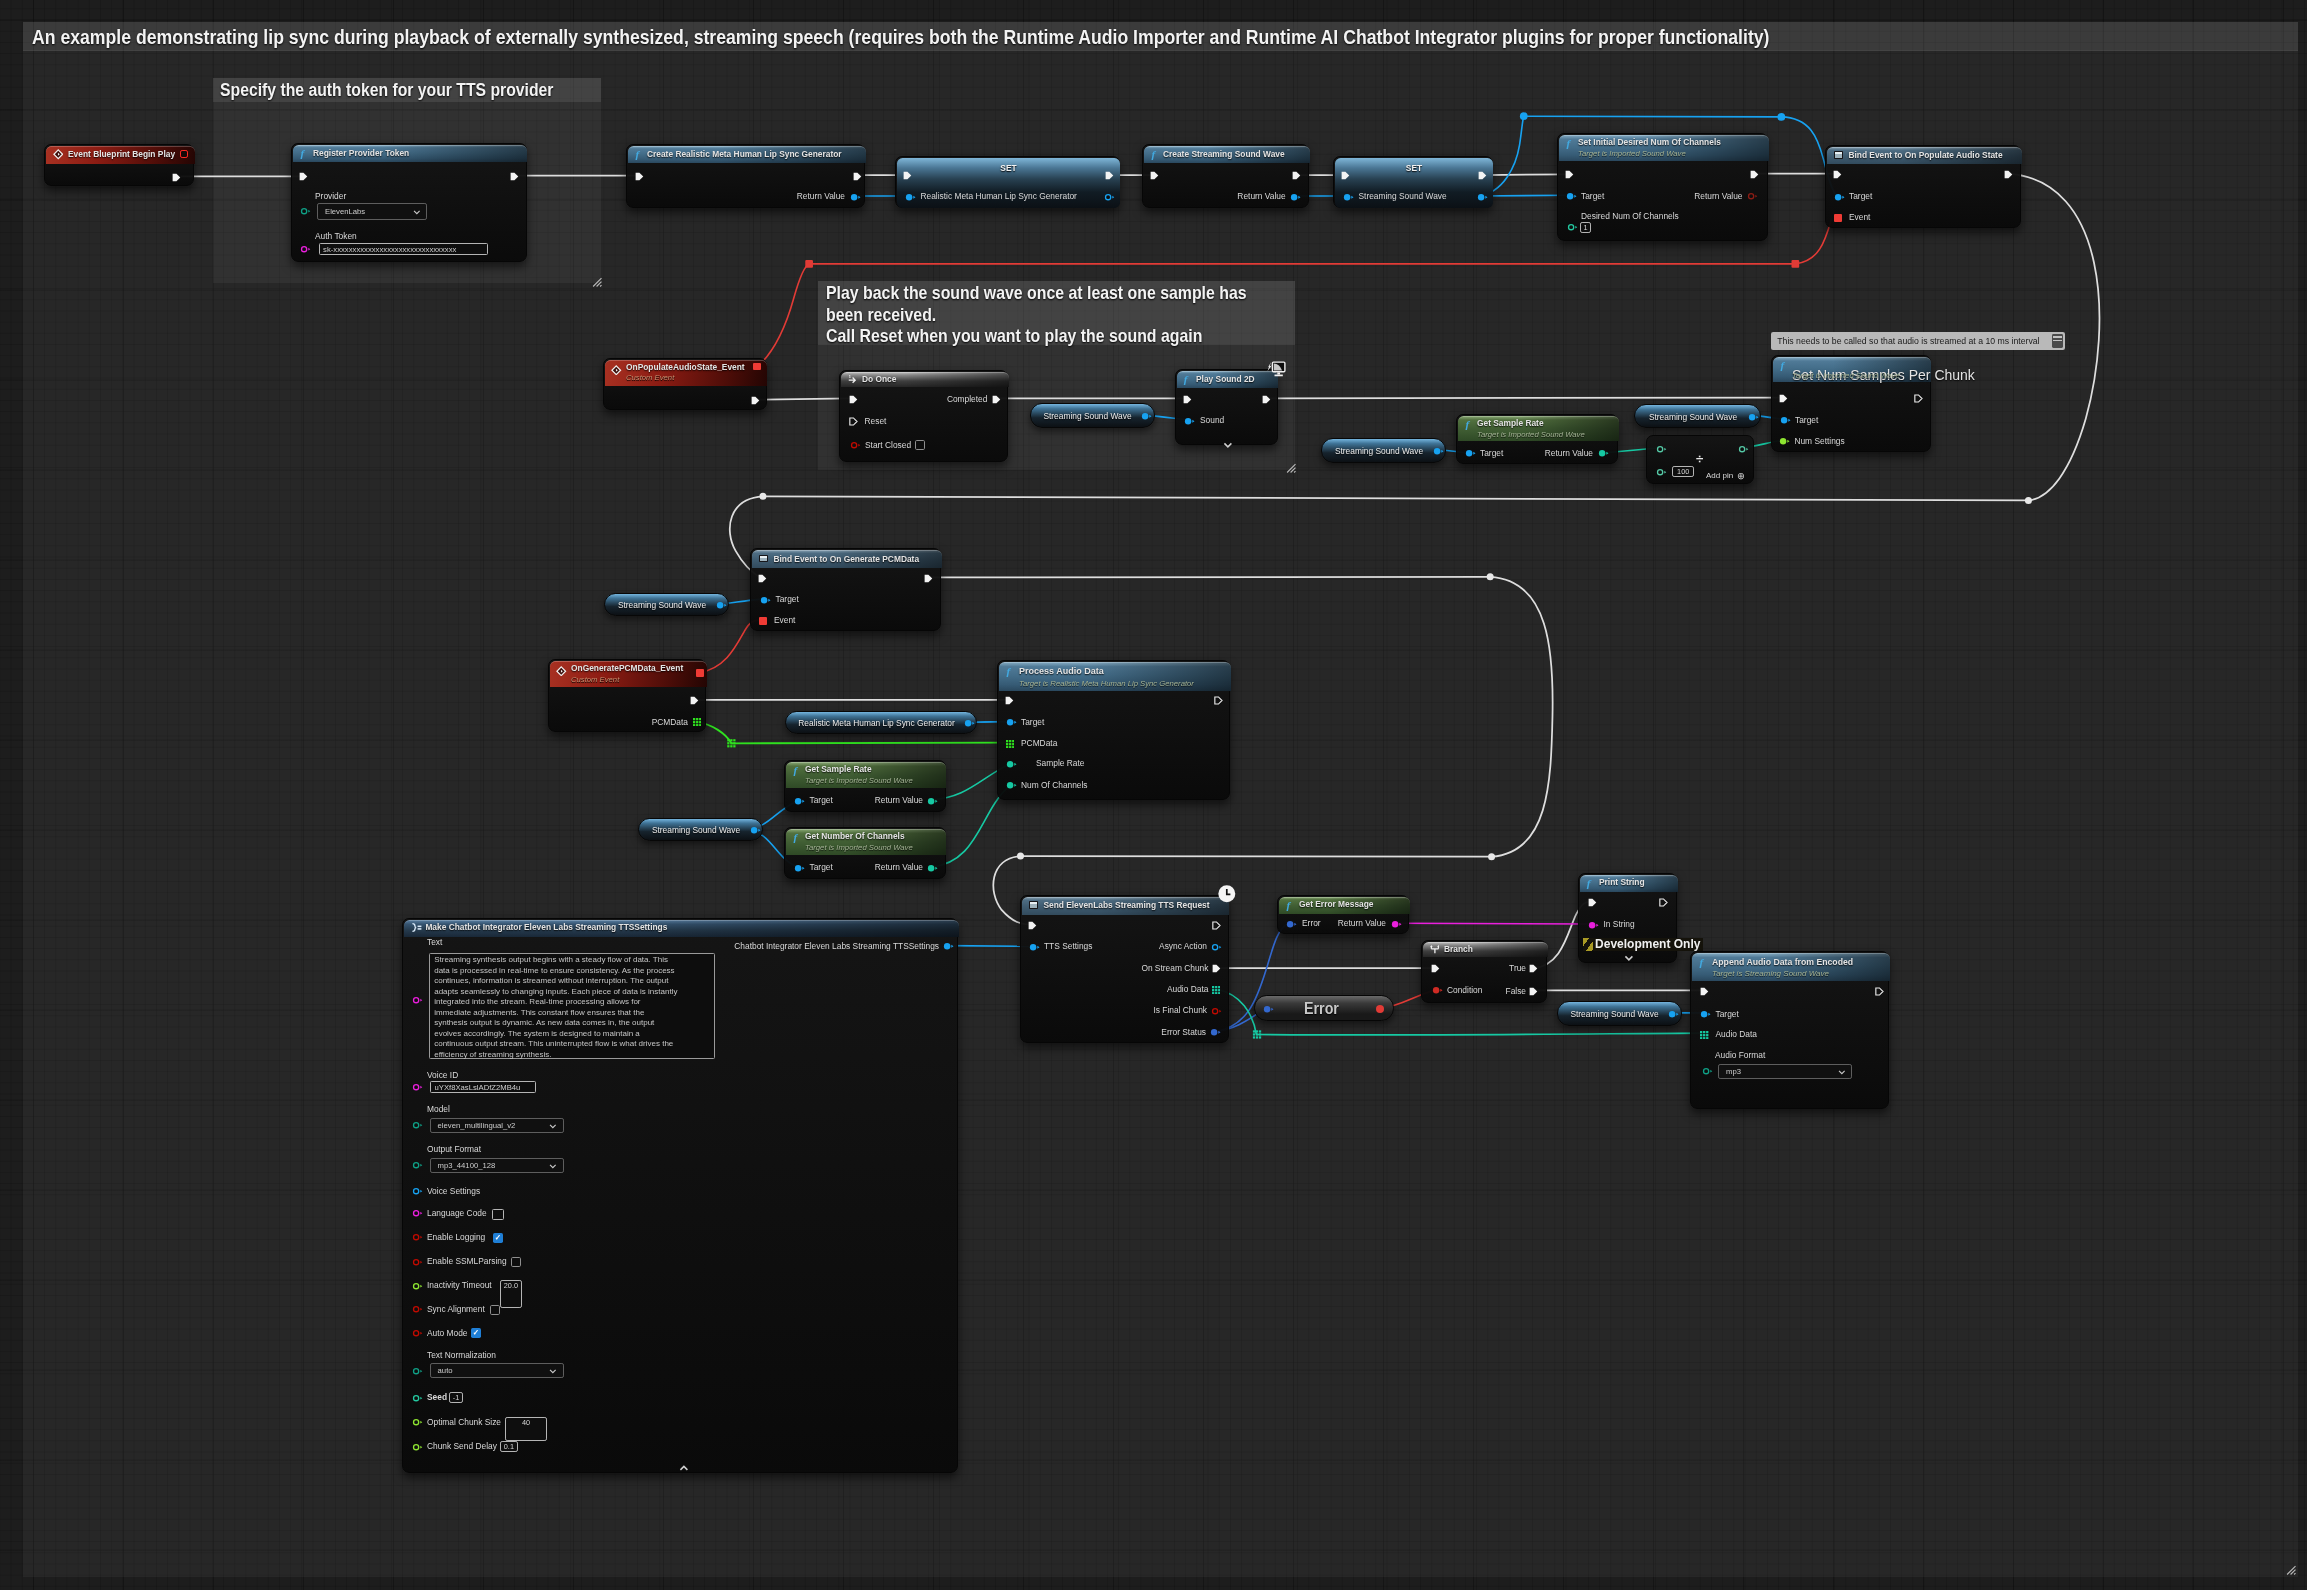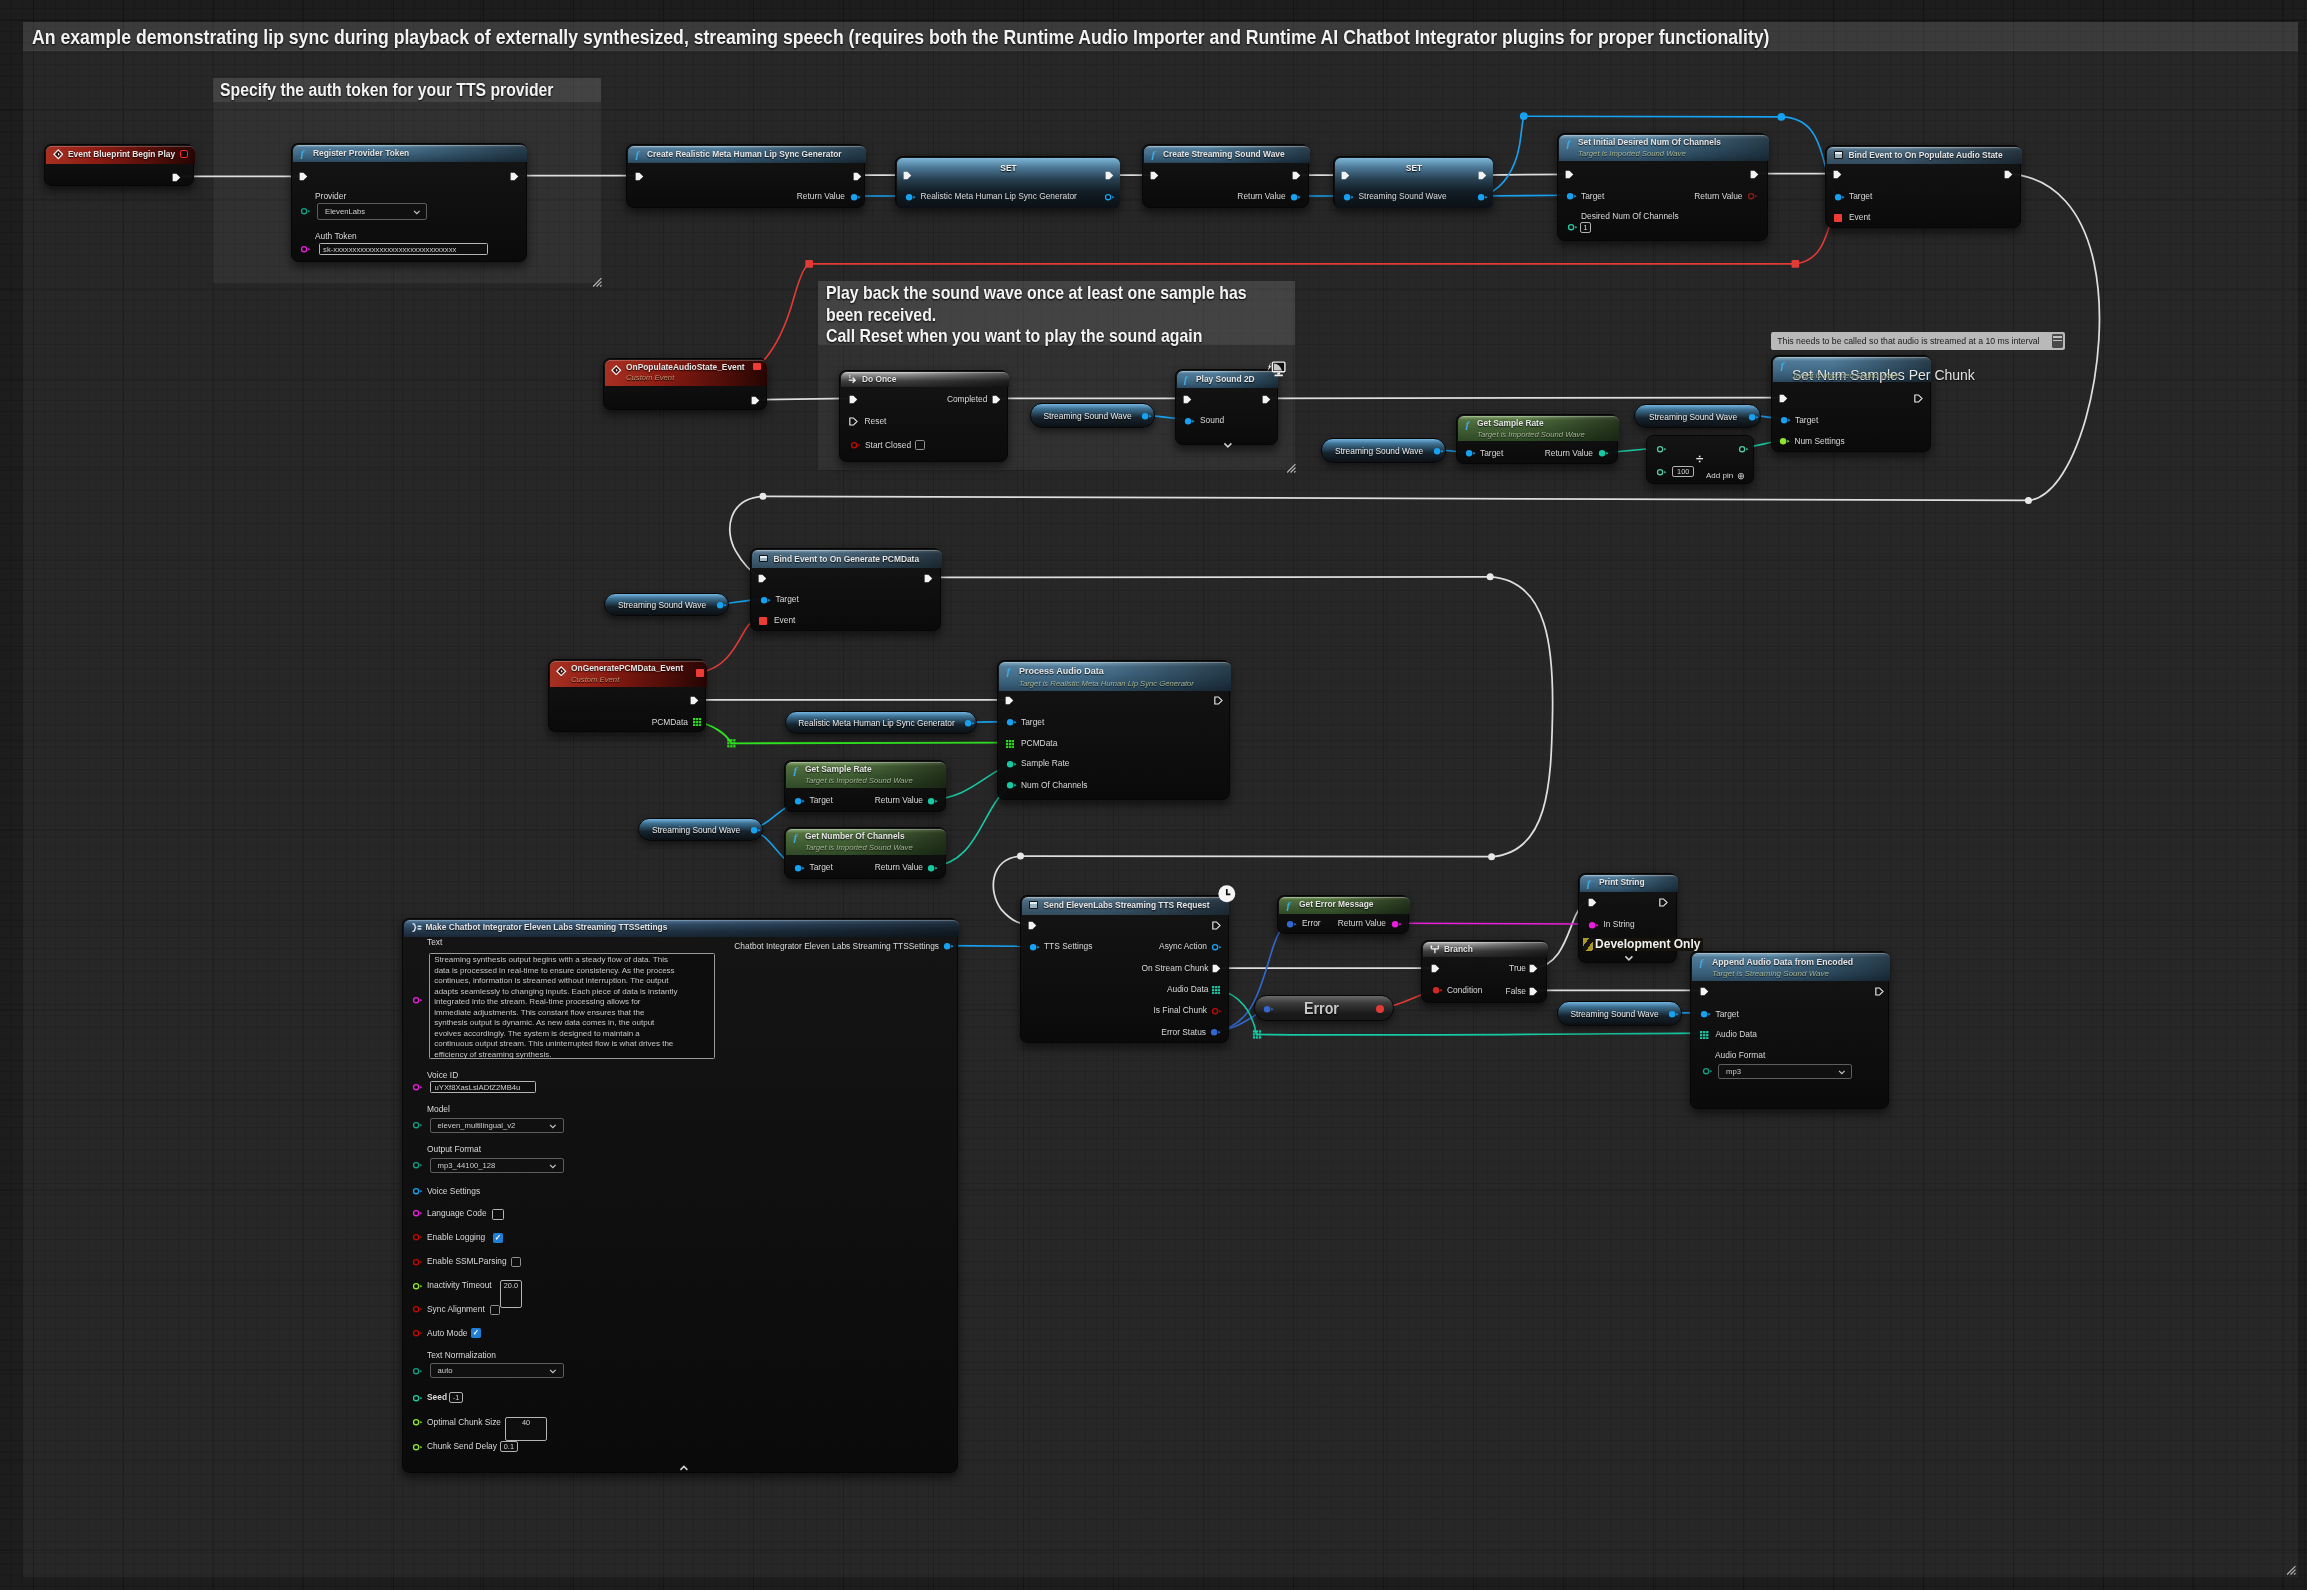--- a/index.html
+++ b/index.html
@@ -460,21 +460,21 @@
         <rect x="8" y="4" width="3" height="3" fill="#2fe01f"></rect>
         <rect x="0" y="8" width="3" height="3" fill="#2fe01f"></rect>
         <rect x="4" y="8" width="3" height="3" fill="#2fe01f"></rect>
         <rect x="8" y="8" width="3" height="3" fill="#2fe01f"></rect>
       </svg>
       <div class="abs nw" style="left:23px;top:77px;height:11.2px;line-height:11.2px;font-size:8.4px;color:#d9d9d9;font-weight:400;font-style:normal">PCMData</div>
       <svg class="abs" style="left:7.7px;top:99px" width="12" height="8.4" viewBox="0 0 17 12">
         <circle cx="5.8" cy="6" r="4.6" fill="#16c9a3"></circle>
         <path d="M11.8 3.9 L14.9 6 L11.8 8.1 z" fill="#16c9a3"></path>
       </svg>
-      <div class="abs nw" style="left:23px;top:97px;height:11.2px;line-height:11.2px;font-size:8.4px;color:#d9d9d9;font-weight:400;font-style:normal">Sample Rate</div>
+      <div class="abs nw" style="left:38px;top:97px;height:11.2px;line-height:11.2px;font-size:8.4px;color:#d9d9d9;font-weight:400;font-style:normal">Sample Rate</div>
       <svg class="abs" style="left:7.7px;top:120px" width="12" height="8.4" viewBox="0 0 17 12">
         <circle cx="5.8" cy="6" r="4.6" fill="#16c9a3"></circle>
         <path d="M11.8 3.9 L14.9 6 L11.8 8.1 z" fill="#16c9a3"></path>
       </svg>
       <div class="abs nw" style="left:23px;top:119px;height:11.2px;line-height:11.2px;font-size:8.4px;color:#d9d9d9;font-weight:400;font-style:normal">Num Of Channels</div>
     </div>
     <div class="abs node" style="left:784px;top:760px;width:162px;height:52px;border-radius:7px">
       <div class="abs" style="left:0;top:0;width:160px;height:26.6px;background:linear-gradient(90deg, rgba(0,0,0,0) 38%, rgba(0,0,0,.5) 100%), linear-gradient(180deg,#8cab77 0%,#52713f 16%,#415f34 50%,#2f4a26 100%);border-radius:5.6px 5.6px 0 0;margin:0.7px;box-shadow:inset 0 0.7px 0 rgba(255,255,255,.3)"></div>
       <div class="abs" style="left:8.4px;top:4.2px;font-family:'Liberation Serif',serif;font-style:italic;font-weight:700;font-size:11.2px;color:#42a9e0;line-height:11.2px">f</div>
       <div class="abs nw" style="left:20px;top:4.2px;font-size:8.4px;font-weight:700;color:#e4e4e4;text-shadow:0 0.7px 1.4px rgba(0,0,0,.85);line-height:9.8px">Get Sample Rate</div>

